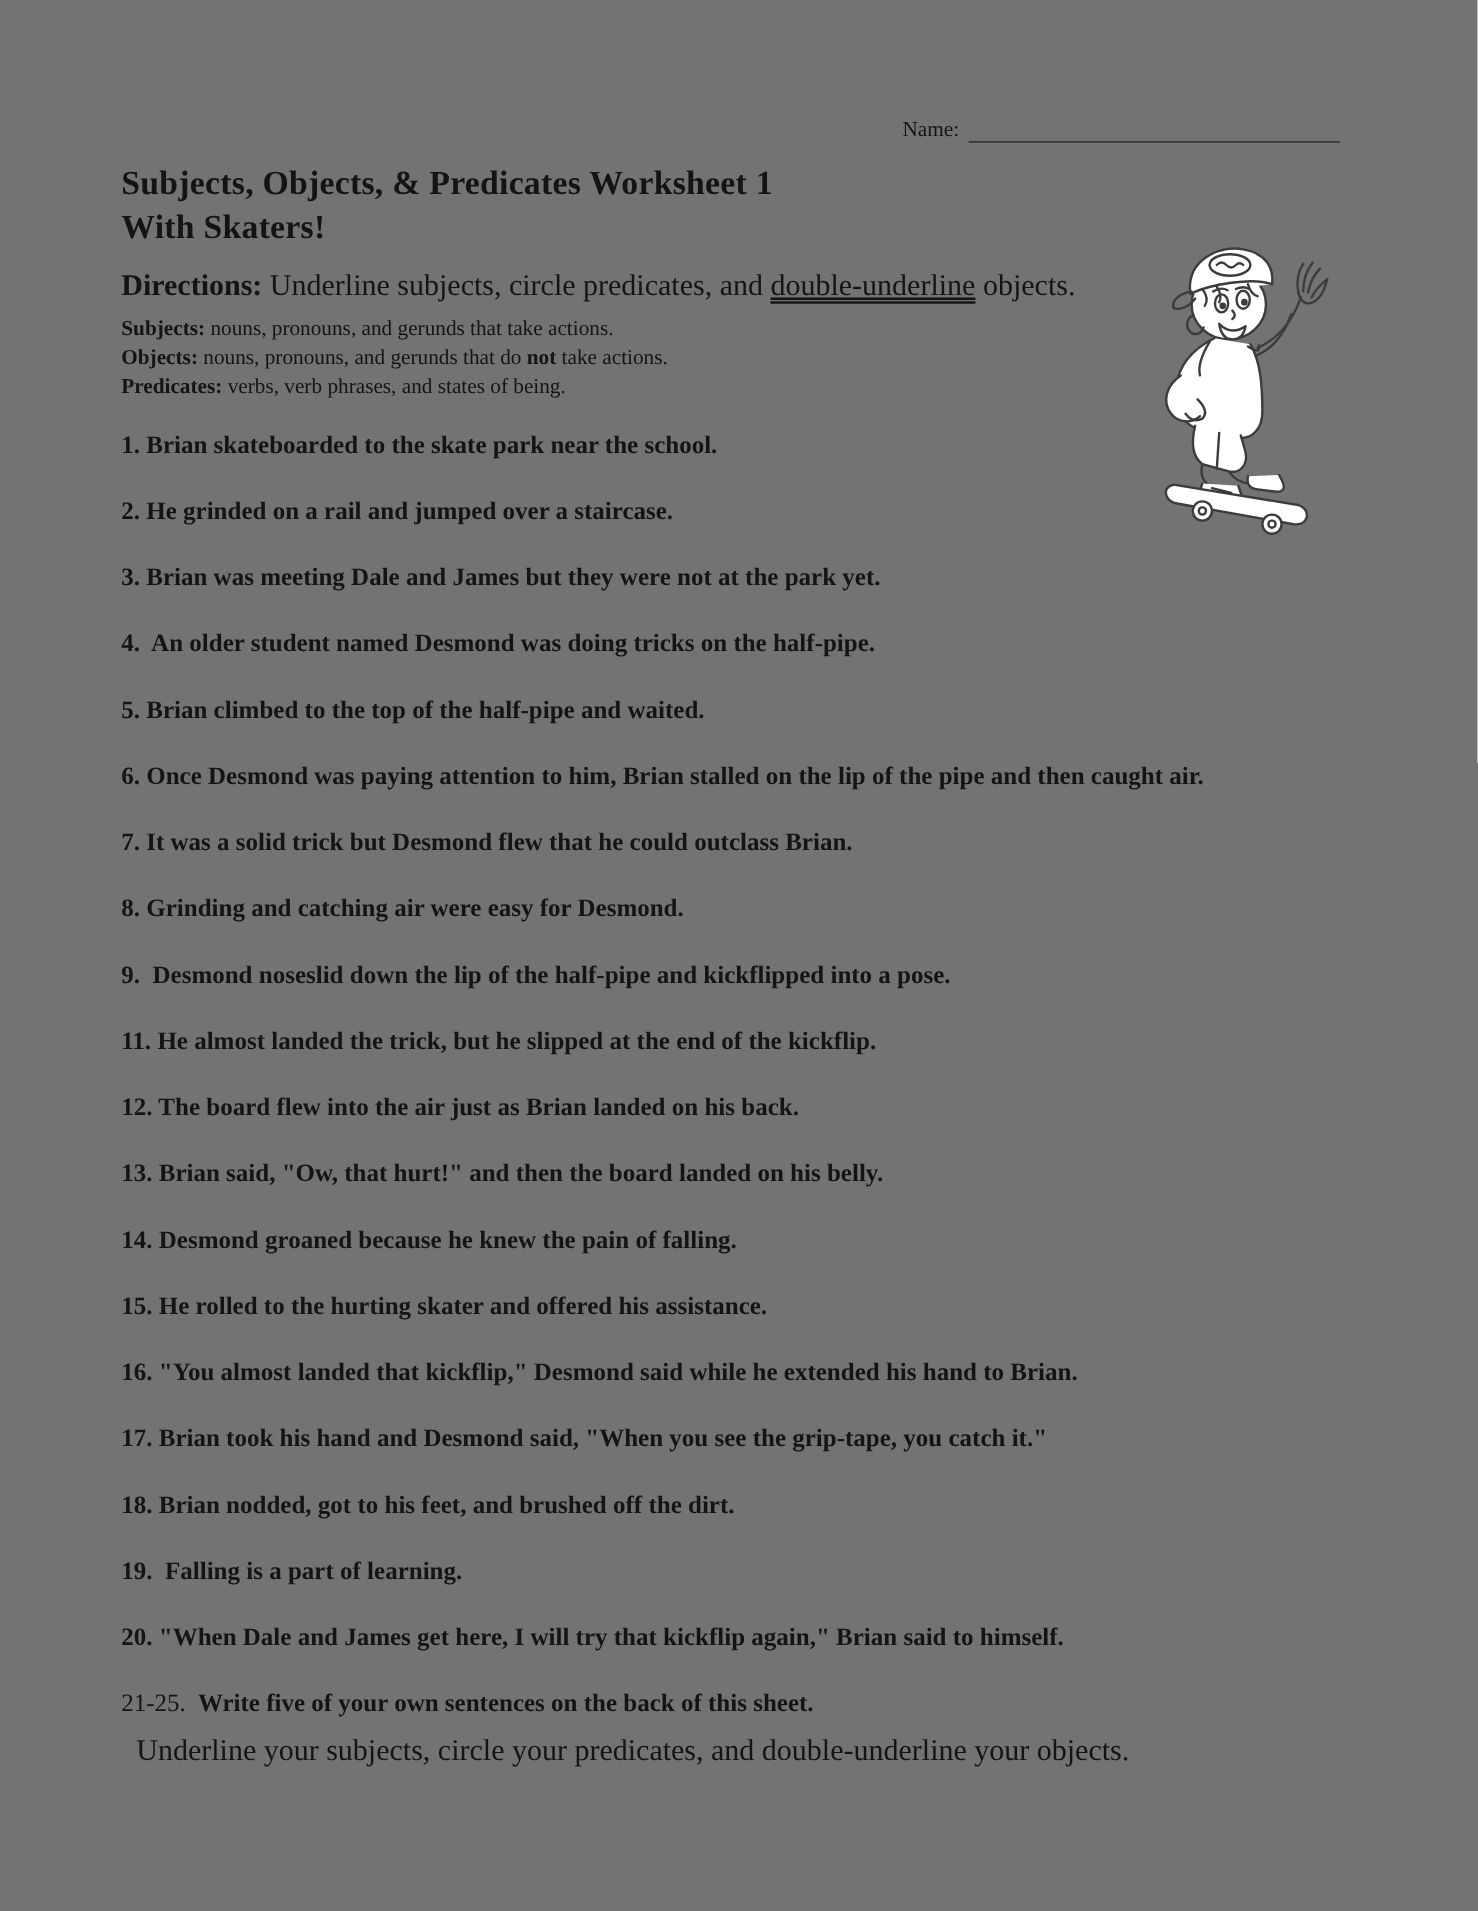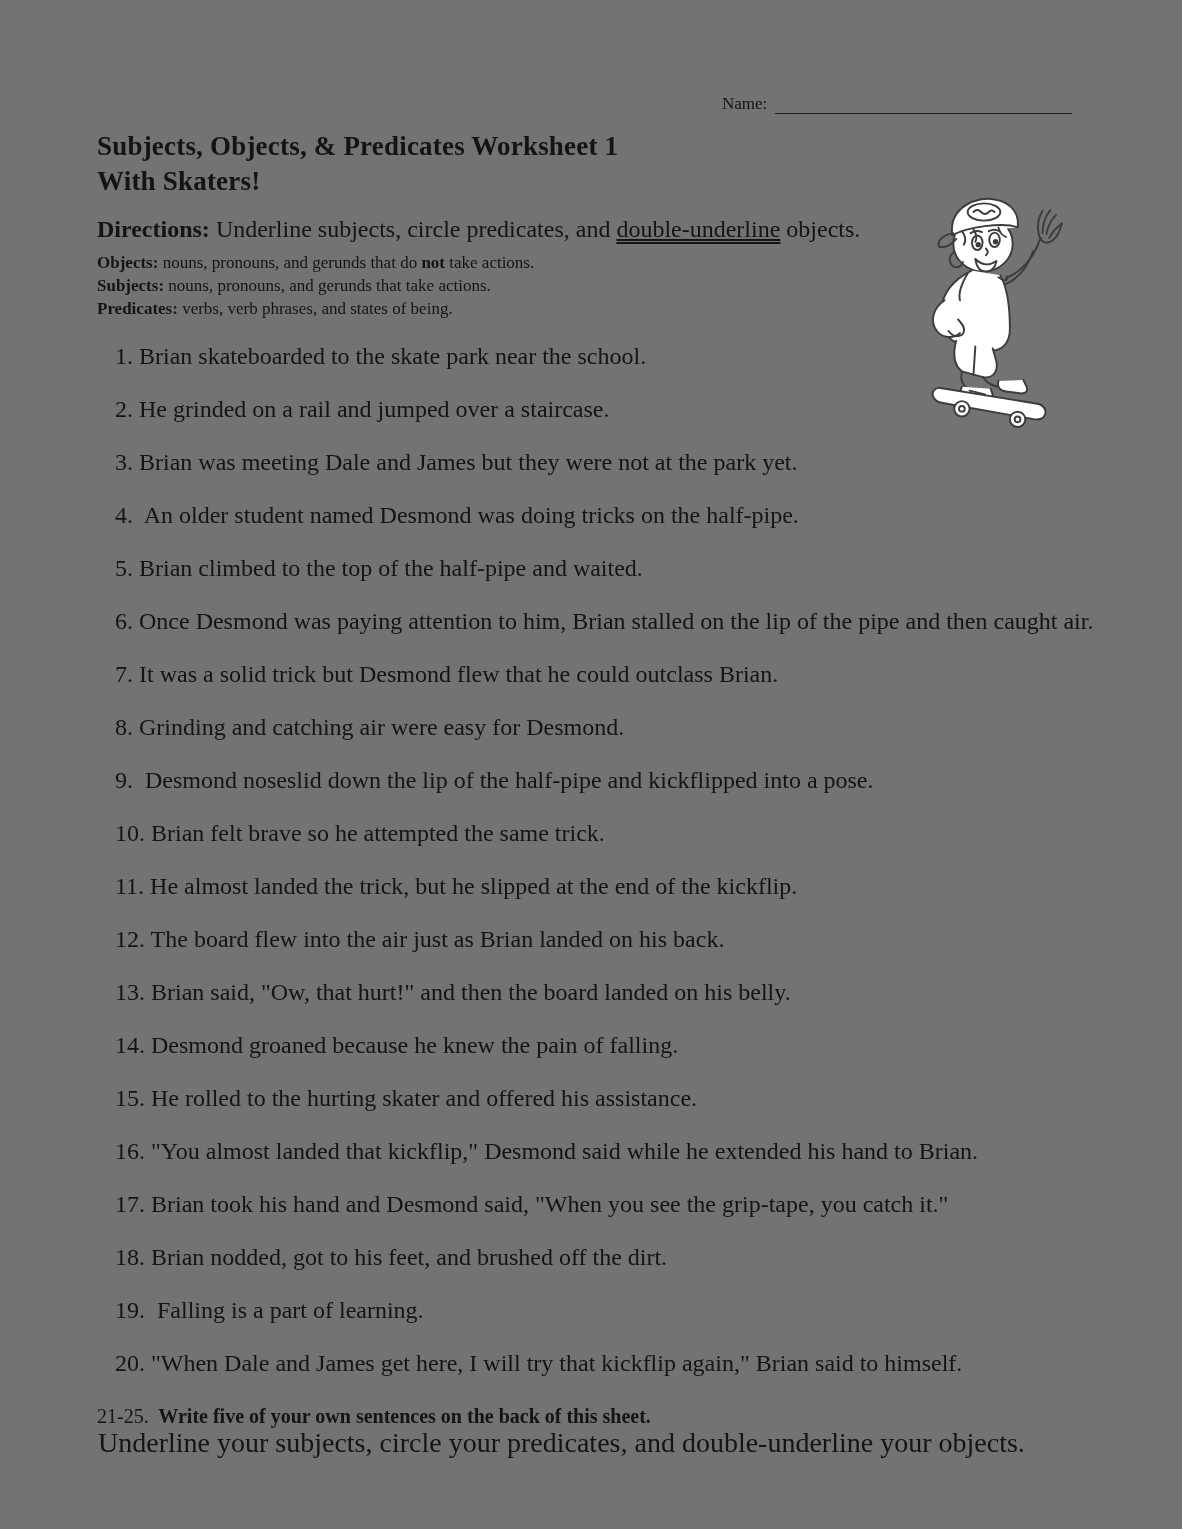--- a/index.html
+++ b/index.html
@@ -57,36 +57,37 @@
   .definitions{
     margin-top:9px;
     font-size:17px;
     line-height:23px;
   }
   .def-line{margin:0;white-space:pre-wrap;}
   .def-term{font-weight:bold;}
   .def-bold{font-weight:bold;}
   .sentences{margin-top:24px;}
   .sentence{
-    margin:0 0 29px 18px;
-    font-size:24px;
+    margin:0 0 29px 0;
+    font-size:20px;
     line-height:24px;
     white-space:pre-wrap;
+    font-weight:bold;
   }
   .footer{margin-top:0;}
   .footer-line1{
     margin:0;
     font-size:20px;
     line-height:24px;
     white-space:pre-wrap;
   }
   .footer-line1 .footer-bold{font-weight:bold;}
   .footer-line2{
-    margin:1px;
-    font-size:28px;
+    margin:12px;
+    font-size:24px;
     line-height:28px;
     white-space:pre-wrap;
   }
   .skater{
     position:absolute;
     left:893px;
     top:188px;
     width:205px;
     height:240px;
   }
@@ -158,36 +159,35 @@
     </g>
   </svg>
 
   <div class="content">
     <h1 class="title">Subjects, Objects, &amp; Predicates Worksheet 1</h1>
     <h2 class="subtitle">With Skaters!</h2>
 
     <p class="directions"><span class="dir-label">Directions:</span><span> Underline subjects, circle predicates, and </span><span class="dbl-underline">double-underline</span><span> objects.</span></p>
 
     <div class="definitions">
+      <p class="def-line"><span class="def-term">Subjects:</span><span> nouns, pronouns, and gerunds that take actions.</span><span class="def-bold"></span><span></span></p>
       <p class="def-line"><span class="def-term">Objects:</span><span> nouns, pronouns, and gerunds that do </span><span class="def-bold">not</span><span> take actions.</span></p>
-      <p class="def-line"><span class="def-term">Subjects:</span><span> nouns, pronouns, and gerunds that take actions.</span><span class="def-bold"></span><span></span></p>
       <p class="def-line"><span class="def-term">Predicates:</span><span> verbs, verb phrases, and states of being.</span><span class="def-bold"></span><span></span></p>
     </div>
 
     <div class="sentences">
       <p class="sentence"><span>1.</span><span> Brian skateboarded to the skate park near the school.</span></p>
       <p class="sentence"><span>2.</span><span> He grinded on a rail and jumped over a staircase.</span></p>
       <p class="sentence"><span>3.</span><span> Brian was meeting Dale and James but they were not at the park yet.</span></p>
       <p class="sentence"><span>4.</span><span>  An older student named Desmond was doing tricks on the half-pipe.</span></p>
       <p class="sentence"><span>5.</span><span> Brian climbed to the top of the half-pipe and waited.</span></p>
       <p class="sentence"><span>6.</span><span> Once Desmond was paying attention to him, Brian stalled on the lip of the pipe and then caught air.</span></p>
       <p class="sentence"><span>7.</span><span> It was a solid trick but Desmond flew that he could outclass Brian.</span></p>
       <p class="sentence"><span>8.</span><span> Grinding and catching air were easy for Desmond.</span></p>
       <p class="sentence"><span>9.</span><span>  Desmond noseslid down the lip of the half-pipe and kickflipped into a pose.</span></p>
-      <p class="sentence"><span>10.</span><span> Brian felt brave so he attempted the same trick.</span></p>
       <p class="sentence"><span>11.</span><span> He almost landed the trick, but he slipped at the end of the kickflip.</span></p>
       <p class="sentence"><span>12.</span><span> The board flew into the air just as Brian landed on his back.</span></p>
       <p class="sentence"><span>13.</span><span> Brian said, "Ow, that hurt!" and then the board landed on his belly.</span></p>
       <p class="sentence"><span>14.</span><span> Desmond groaned because he knew the pain of falling.</span></p>
       <p class="sentence"><span>15.</span><span> He rolled to the hurting skater and offered his assistance.</span></p>
       <p class="sentence"><span>16.</span><span> "You almost landed that kickflip," Desmond said while he extended his hand to Brian.</span></p>
       <p class="sentence"><span>17.</span><span> Brian took his hand and Desmond said, "When you see the grip-tape, you catch it."</span></p>
       <p class="sentence"><span>18.</span><span> Brian nodded, got to his feet, and brushed off the dirt.</span></p>
       <p class="sentence"><span>19.</span><span>  Falling is a part of learning.</span></p>
       <p class="sentence"><span>20.</span><span> "When Dale and James get here, I will try that kickflip again," Brian said to himself.</span></p>

